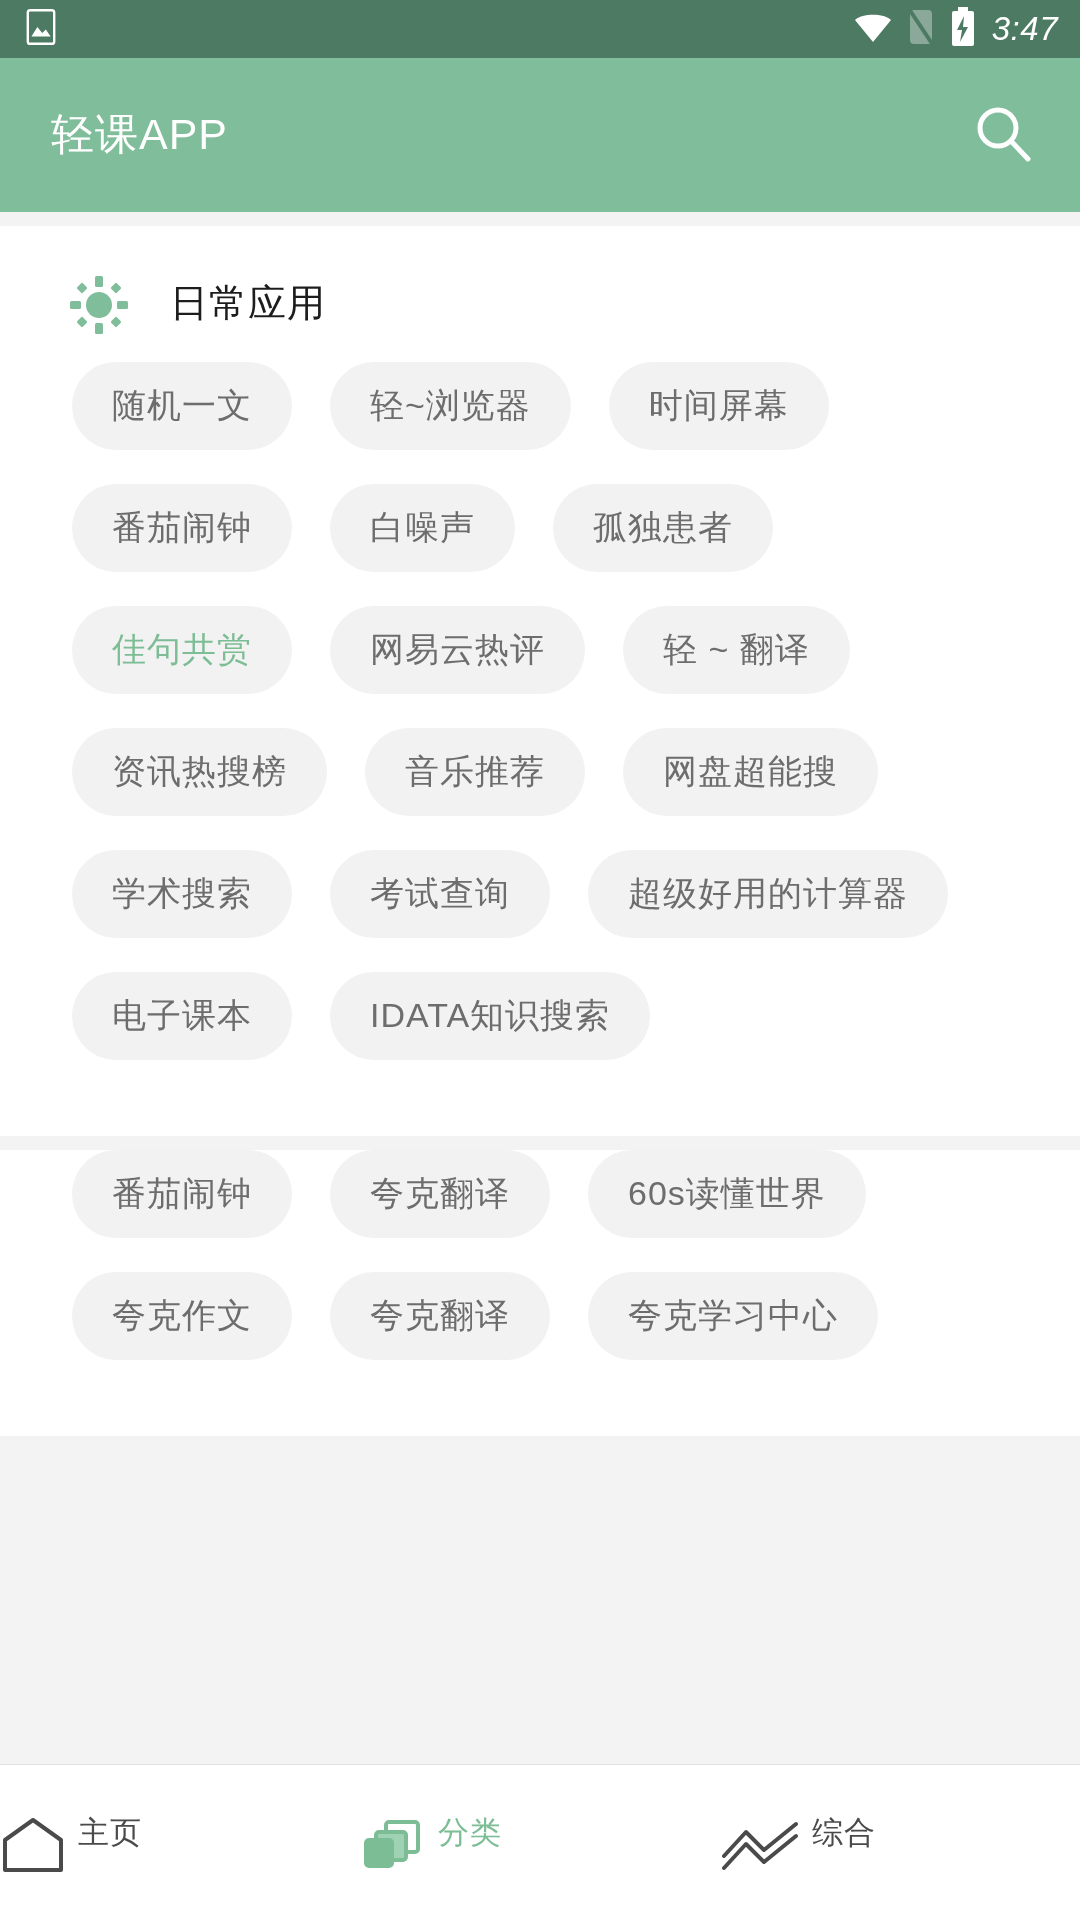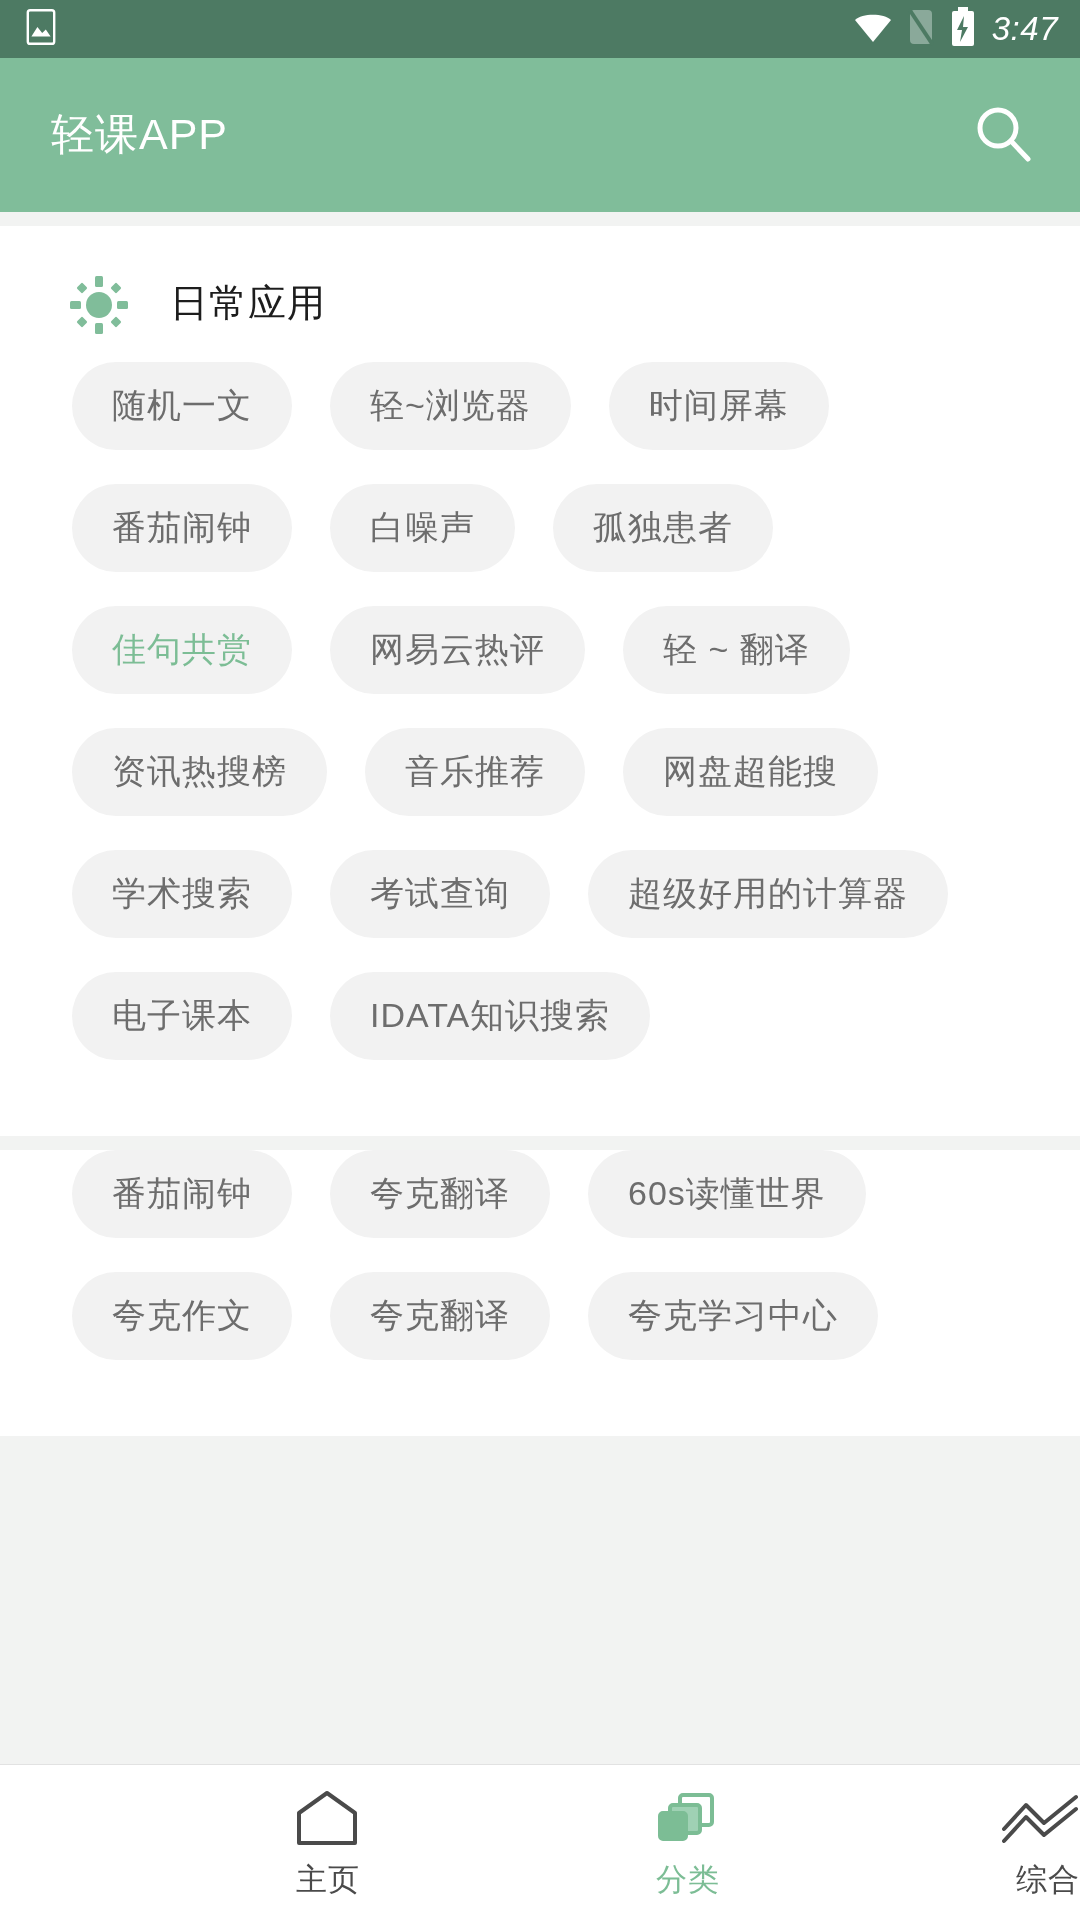--- a/index.html
+++ b/index.html
@@ -45,21 +45,21 @@
     white-space:nowrap;
   }
   .chip.accent{ color:#7cbd95; }
 
   
   .bottom-nav{
     position:absolute; left:0; bottom:0; width:1080px; height:156px;
     background:#ffffff; border-top:1px solid #e2e2e2;
     display:flex; align-items:center;
   }
-  .nav-item{ flex:1; display:flex; flex-direction:column; align-items:flex-end; gap:12px; }
+  .nav-item{ flex:1; display:flex; flex-direction:row; align-items:flex-start; gap:12px; }
   .nav-ico{ height:62px; display:flex; align-items:flex-end; justify-content:center; }
   .nav-label{ font-size:31px; color:#4a4a4a; letter-spacing:1px; }
   .nav-item.active .nav-label{ color:#7cbd95; }
 </style>
 </head>
 <body>
 
 <div class="status-bar">
   <div class="sb-left">
     <span>

